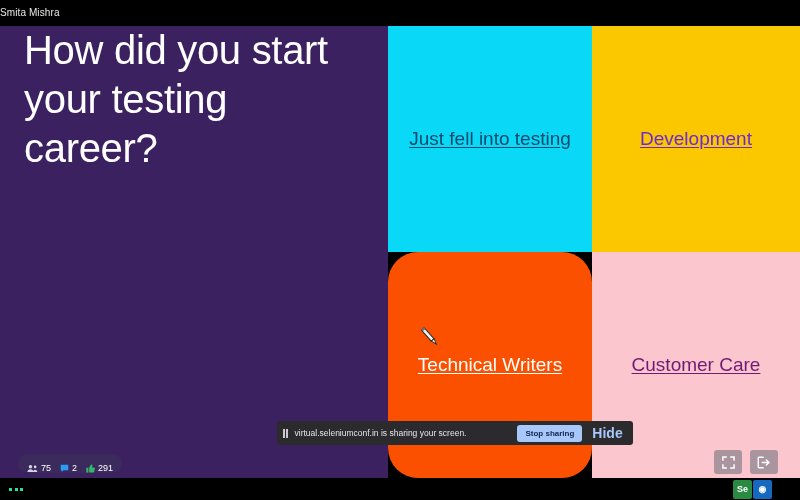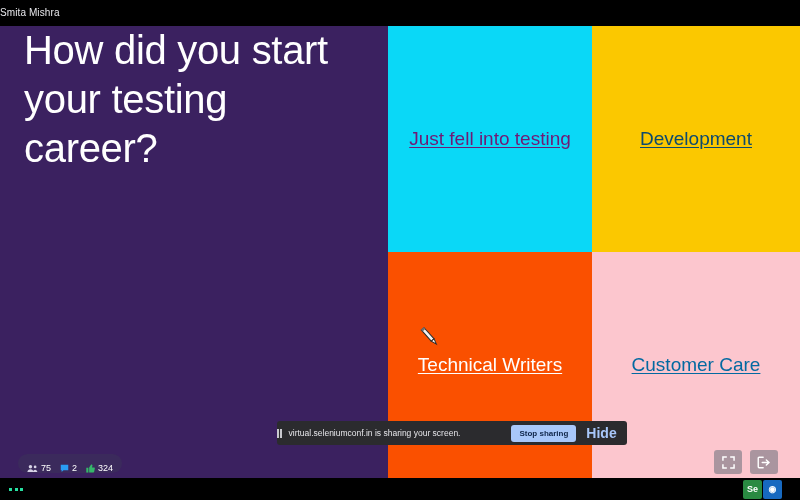--- a/index.html
+++ b/index.html
@@ -42,42 +42,42 @@
   .quad { position:absolute; display:flex; align-items:center; justify-content:center; }
   .quad span {
     text-decoration:underline;
     text-underline-offset:2px;
     text-align:center;
     font-size:19px;
     line-height:1.26;
     font-weight:400;
   }
   .quad-cyan   { left:388px; top:0;     width:204px; height:226px; background:#0ad8f7; }
-  .quad-cyan span   { color:#701a75; }
+  .quad-cyan span   { color:#0c4a6e; }
   .quad-yellow { left:592px; top:0;     width:208px; height:226px; background:#fbc800; }
-  .quad-yellow span { color:#0c4a6e; }
-  .quad-orange { left:388px; top:226px; width:204px; height:226px; background:#fa5000; }
+  .quad-yellow span { color:#6d28d9; }
+  .quad-orange { left:388px; top:226px; width:204px; height:226px; background:#fa5000;border-radius:30px; }
   .quad-orange span { color:#ffffff; }
   .quad-pink   { left:592px; top:226px; width:208px; height:226px; background:#fcc6ce; }
-  .quad-pink span   { color:#0369a1; }
+  .quad-pink span   { color:#701a75; }
 
   
   .pen-cursor {
     position:absolute; left:419px; top:298px; width:22px; height:26px;
     pointer-events:none;
   }
 
   
   .share-bar {
     position:absolute; left:277px; top:421px;
     height:24px;
     background:#2b2b2e;
     border-radius:3px;
     display:flex; align-items:center;
-    padding:0 7px 0 0;
+    padding:0 7px 0 6px;
     gap:7px;
   }
   .pause-icon { display:flex; gap:1.5px; }
   .pause-icon i { display:block; width:1.5px; height:9px; background:#c9c9cf; }
   .share-msg { color:#e6e6ea; font-size:8.5px; white-space:nowrap; }
   .stop-share-btn {
     background:#a8c7fa; color:#10264a;
     font-size:8px; font-weight:600;
     border:none; border-radius:3px;
     padding:4px 8px; cursor:pointer; white-space:nowrap;
@@ -116,21 +116,21 @@
   
   .taskbar {
     position:absolute; left:0; top:478px; width:800px; height:22px;
     background:#000;
     display:flex; align-items:center;
   }
   .kebab {
     margin-left:9px; display:flex; gap:2.5px; cursor:pointer;
   }
   .kebab i { display:block; width:3px; height:3px; background:#27e0a0; }
-  .tray { margin-left:auto; display:flex; align-items:center; gap:1px; padding-right:18px; }
+  .tray { margin-left:auto; display:flex; align-items:center; gap:1px; padding-right:28px; }
   .tray-app {
     width:19px; height:19px; border-radius:2px;
     display:flex; align-items:center; justify-content:center;
     font-size:9px; font-weight:700; cursor:pointer;
   }
   .tray-se { background:#2a8a42; color:#ffffff; }
   .tray-blue { background:#1769c0; color:#ffffff; }
 </style>
 </head>
 <body>
@@ -200,21 +200,21 @@
         <path d="M1 1h10v7.2H4.6L2.2 10.8V8.2H1z" fill="#2a9df4"></path>
       </svg>
       <span class="val">2</span>
     </div>
 
     <div class="stat">
       <svg width="9" height="9" viewBox="0 0 12 12">
         <rect x="0.4" y="5" width="2.8" height="6.4" fill="#35b76a"></rect>
         <path d="M4.2 11.4V4.8l2.6-4a1.2 1.2 0 0 1 1.8 1.2L8 4.6h2.8a1 1 0 0 1 1 1.2l-.9 4.6a1.2 1.2 0 0 1-1.2 1z" fill="#35b76a"></path>
       </svg>
-      <span class="val">324</span>
+      <span class="val">291</span>
     </div>
 
   </div>
 
   <button class="ctrl-btn ctrl-fullscreen">
     <svg width="13" height="13" viewBox="0 0 14 14">
       <g fill="none" stroke="#ffffff" stroke-width="1.6" stroke-linecap="square">
         <path d="M1 4.4V1h3.4M9.6 1H13v3.4M13 9.6V13H9.6M4.4 13H1V9.6"></path>
       </g>
     </svg>

